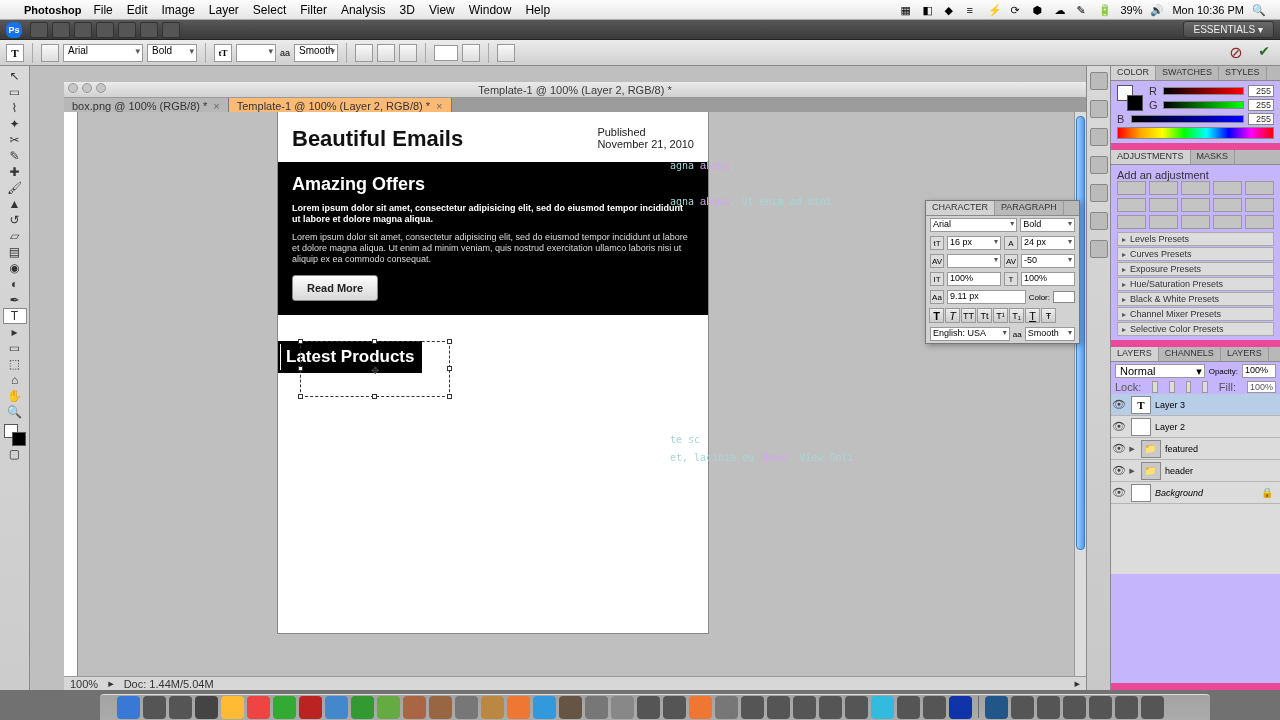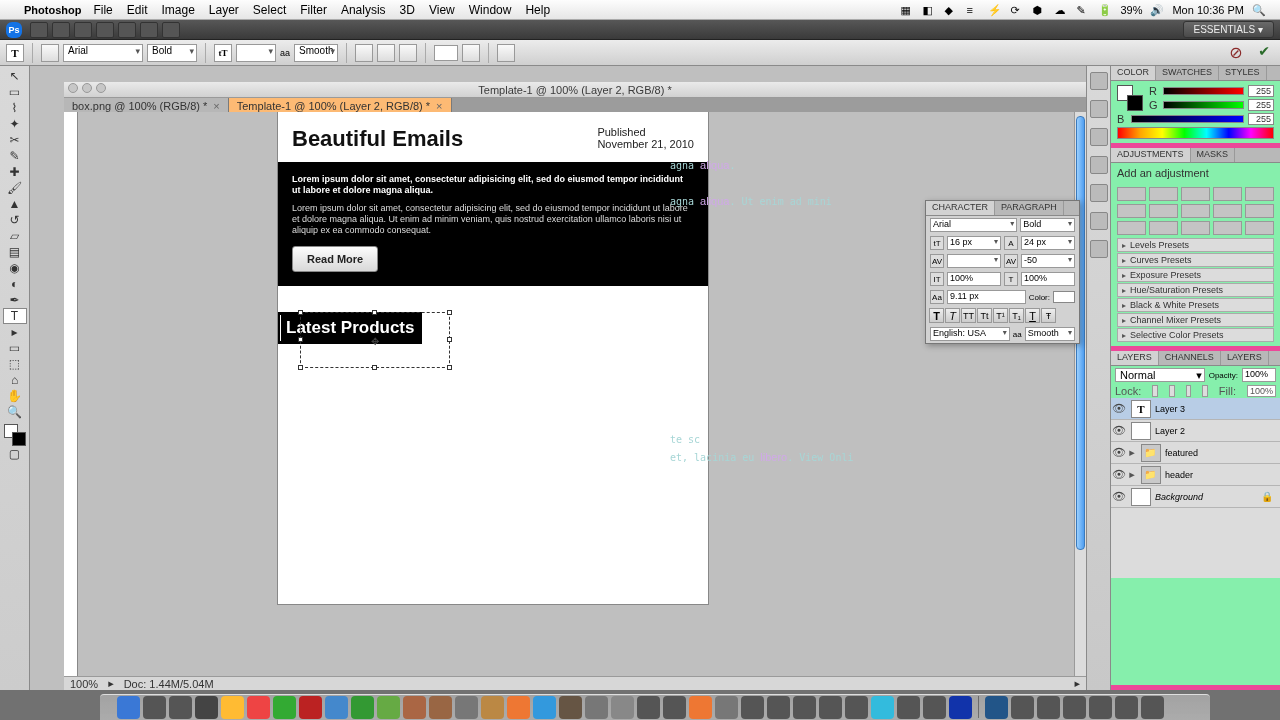--- a/index.html
+++ b/index.html
@@ -72,21 +72,21 @@
 .selrect .h.ml{top:calc(50% - 3px);left:-3px}.selrect .h.mr{top:calc(50% - 3px);right:-3px}
 .selrect .h.bl{bottom:-3px;left:-3px}.selrect .h.bm{bottom:-3px;left:calc(50% - 3px)}.selrect .h.br{bottom:-3px;right:-3px}
 .selrect .cross{position:absolute;left:calc(50% - 4px);top:calc(50% - 4px);font-size:10px;color:#444}
 .vscroll{position:absolute;right:0;top:30px;bottom:0;width:12px;background:#dcdcdc;border-left:1px solid #9a9a9a}
 .vscroll .thumb{position:absolute;left:1px;right:1px;top:4px;height:75%;background:linear-gradient(90deg,#9bd0ff,#4e9df0);border:1px solid #3a7abd;border-radius:4px}
 .statusbar{position:absolute;left:34px;right:0;bottom:0;height:14px;background:#d7d7d7;border-top:1px solid #9a9a9a;font-size:9px;color:#333;display:flex;align-items:center;padding:0 6px;gap:10px}
 .panelstack{width:170px;background:#d2d2d2;border-left:1px solid #8a8a8a;display:flex;flex-direction:column}
 .ministack{width:24px;background:linear-gradient(#d9d9d9,#c8c8c8);border-left:1px solid #8a8a8a;display:flex;flex-direction:column;align-items:center;padding-top:6px;gap:10px}
 .ministack .ic{width:18px;height:18px;background:#bbb;border:1px solid #888;border-radius:2px}
 
-.panel{border-bottom:5px solid #ec4899;background:#86efac}
+.panel{border-bottom:7px solid #ec4899;background:#c4b5fd}
 .ptabs{display:flex;background:#b8b8b8;height:15px;border-bottom:1px solid #8a8a8a}
 .ptabs .pt{padding:1px 6px;font-size:9px;color:#333;border-right:1px solid #999;background:#b8b8b8}
 .ptabs .pt.a{background:#d2d2d2}
 .panel .body{padding:4px 6px;font-size:9px;color:#333}
 .colorpanel .sliders .row{display:flex;align-items:center;gap:4px;margin-bottom:2px}
 .colorpanel .sliders .lbl{width:10px}
 .colorpanel .sliders .bar{flex:1;height:8px;border:1px solid #888;position:relative}
 .colorpanel .sliders .bar.r{background:linear-gradient(90deg,#000,#f00)}
 .colorpanel .sliders .bar.g{background:linear-gradient(90deg,#000,#0f0)}
 .colorpanel .sliders .bar.b{background:linear-gradient(90deg,#000,#00f)}
@@ -279,20 +279,21 @@
       <div class="canvaswrap">
         <div class="canvas">
           <div class="hdr">
             <div class="title">Beautiful Emails</div>
             <div class="pub">
               <div class="p1">Published</div>
               <div>November 21, 2010</div>
             </div>
           </div>
           <div class="blackbox">
+            <div class="h2">Amazing Offers</div>
             <div class="bold">Lorem ipsum dolor sit amet, consectetur adipisicing elit, sed do eiusmod tempor incididunt ut labore et dolore magna aliqua.</div>
             <div class="para">Lorem ipsum dolor sit amet, consectetur adipisicing elit, sed do eiusmod tempor incididunt ut labore et dolore magna aliqua. Ut enim ad minim veniam, quis nostrud exercitation ullamco laboris nisi ut aliquip ex ea commodo consequat.</div>
             <div class="btn">Read More</div>
           </div>
           <div class="lpwrap">
             <div class="lp">Latest Products</div>
             <div class="selrect">
               <div class="h tl"></div>
                 <div class="h tm"></div>
                 <div class="h tr"></div>
@@ -363,21 +364,21 @@
         <div class="spectrum"></div>
       </div>
     </div>
 
     <div class="panel adjpanel">
       <div class="ptabs">
         <div class="pt a">ADJUSTMENTS</div>
         <div class="pt">MASKS</div>
       </div>
       <div class="body">
-        <div style="margin-bottom:8px">Add an adjustment</div>
+        <div style="margin-bottom:0">Add an adjustment</div>
         <div class="grid">
           <div class="c"></div>
             <div class="c"></div>
             <div class="c"></div>
             <div class="c"></div>
             <div class="c"></div>
         </div>
         <div class="grid">
           <div class="c"></div>
             <div class="c"></div>

